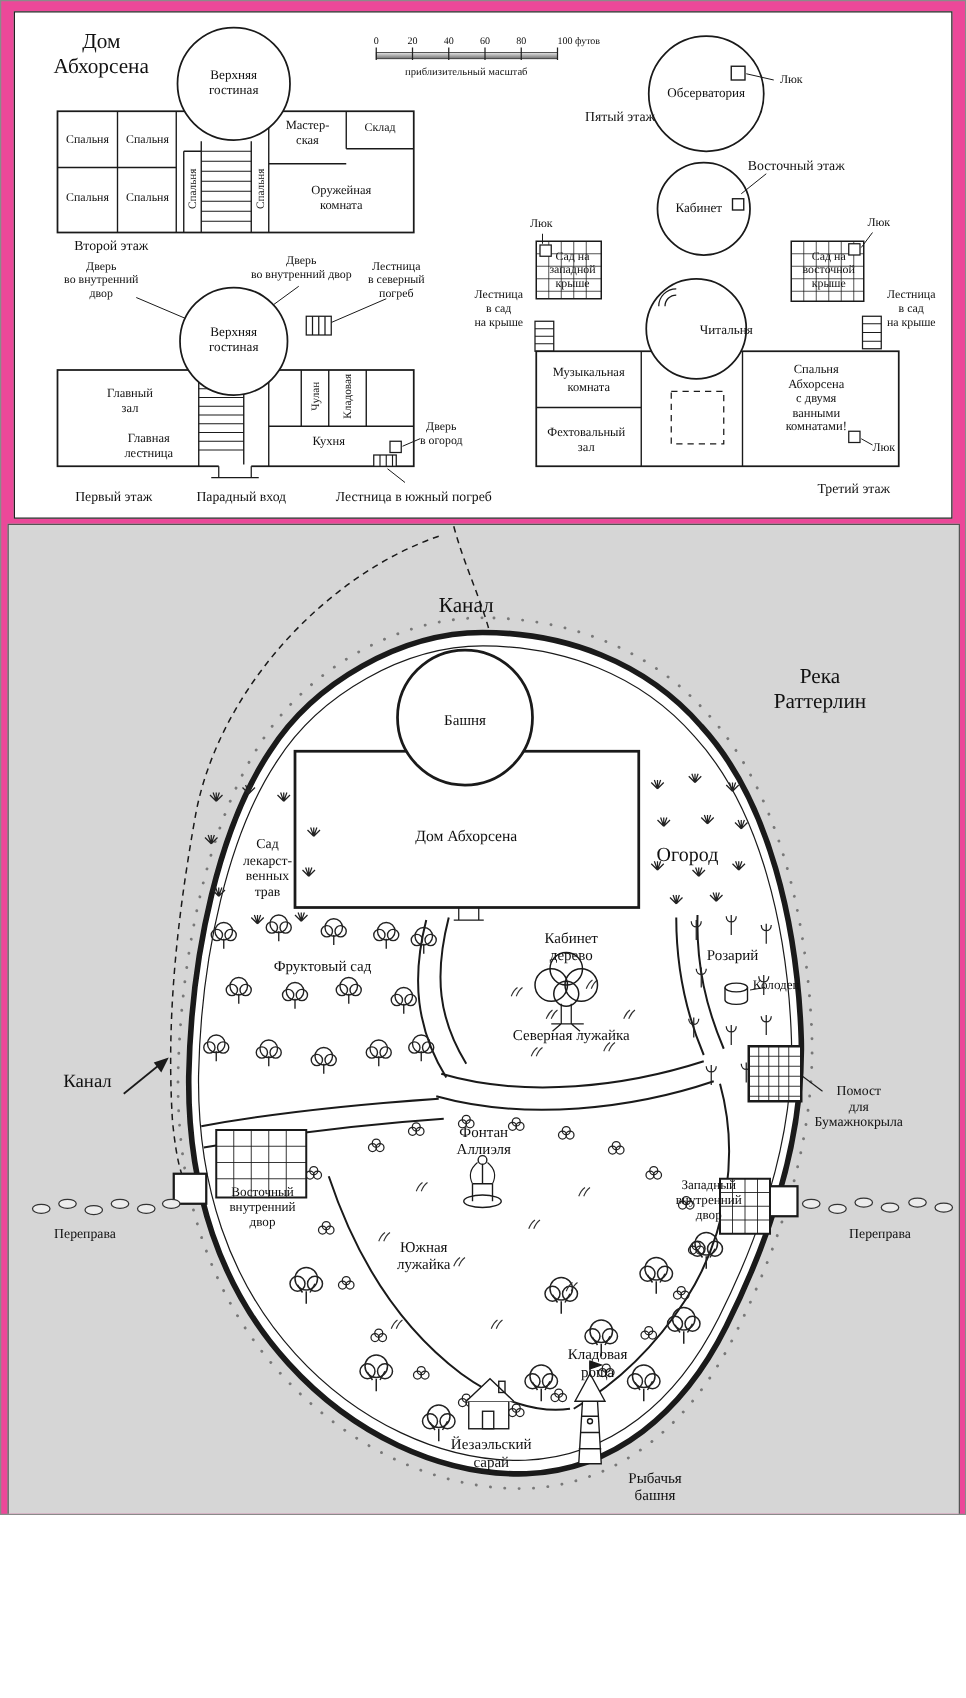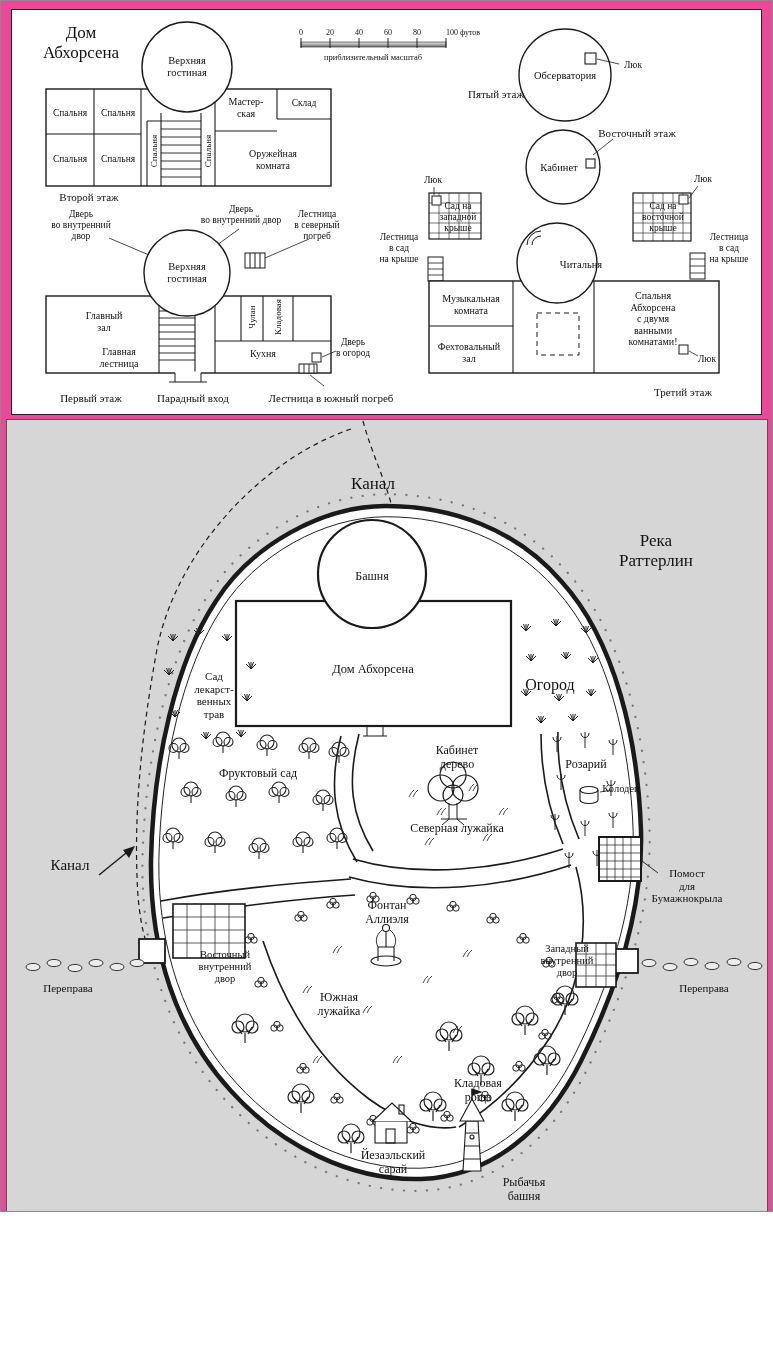--- a/index.html
+++ b/index.html
@@ -454,21 +454,21 @@
 дерево</div>
     <div class="lbl" style="left:585px;top:764px;font-size:12px;">Розарий</div>
     <div class="lbl" style="left:620px;top:788px;font-size:10.5px;white-space:nowrap;">Колодец</div>
     <div class="lbl" style="left:456px;top:828px;font-size:12px;white-space:nowrap;">Северная лужайка</div>
     <div class="lbl" style="left:69px;top:865px;font-size:15px;">Канал</div>
     <div class="lbl" style="left:686px;top:885px;font-size:11px;">Помост
 для
 Бумажнокрыла</div>
     <div class="lbl" style="left:386px;top:912px;font-size:12px;">Фонтан
 Аллиэля</div>
-    <div class="lbl" style="left:224px;top:966px;font-size:10.5px;">Восточный
+    <div class="lbl" style="left:209px;top:966px;font-size:10.5px;">Восточный
 внутренний
 двор</div>
     <div class="lbl" style="left:566px;top:924px;font-size:10.5px;margin-top:36px;">Западный
 внутренний
 двор</div>
     <div class="lbl" style="left:67px;top:987px;font-size:11px;">Переправа</div>
     <div class="lbl" style="left:703px;top:987px;font-size:11px;">Переправа</div>
     <div class="lbl" style="left:338px;top:1004px;font-size:12px;">Южная
 лужайка</div>
     <div class="lbl" style="left:477px;top:1090px;font-size:12px;">Кладовая

